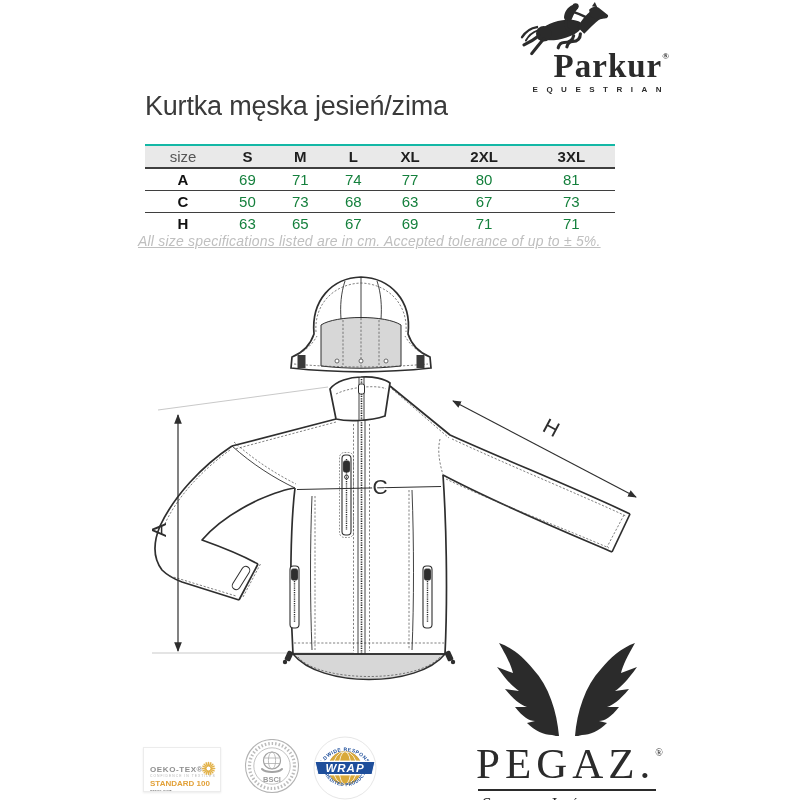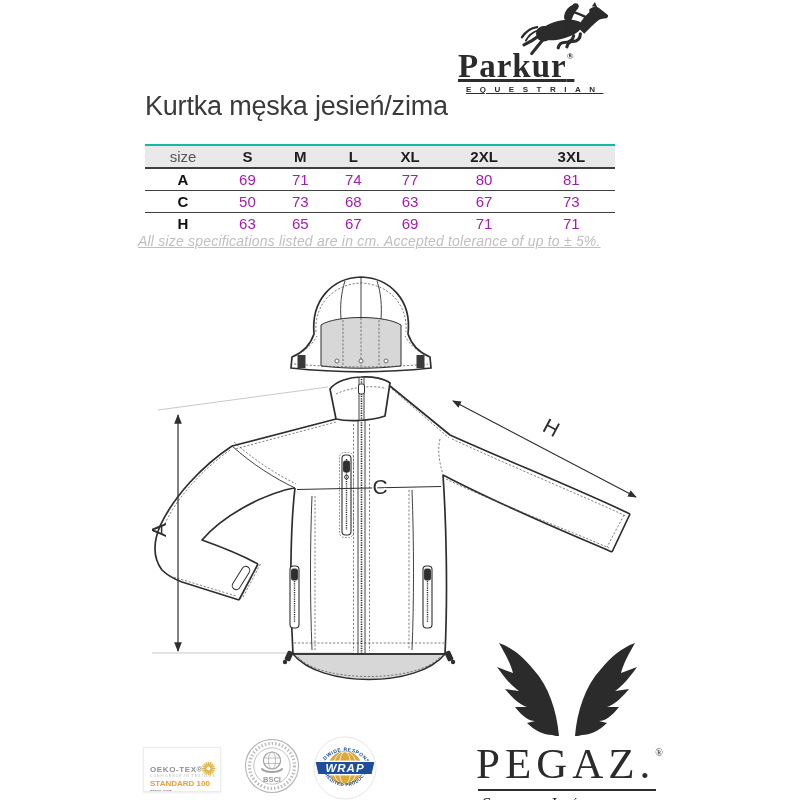--- a/index.html
+++ b/index.html
@@ -1,39 +1,39 @@
 <!DOCTYPE html>
 <html><head>
 <meta charset="utf-8">
 <style>
   html,body{margin:0;padding:0;background:#fff;}
   .stage{position:relative;width:800px;height:800px;background:#ffffff;overflow:hidden;
          font-family:"Liberation Sans",sans-serif;color:#2e2e2e;}
   
-  .parkur{position:absolute;left:458px;top:2px;width:212px;text-align:left;text-decoration:underline;}
+  .parkur{position:absolute;left:458px;top:2px;width:212px;text-align:right;}
   .parkur .horse{display:block;margin:0 auto -6px auto;}
   .parkur .pname{font-family:"Liberation Serif",serif;font-weight:700;font-size:33px;
                  letter-spacing:1px;color:#2b2b2b;line-height:1;}
   .parkur .pname sup{font-size:9px;vertical-align:18px;}
   .parkur .ptag{font-size:8px;font-weight:700;letter-spacing:8.5px;padding-left:8px;
                 color:#2b2b2b;margin-top:2px;}
   
   .titleblock{position:absolute;left:145px;top:92px;width:480px;}
   .title{font-size:27px;font-weight:400;color:#3a3a3a;letter-spacing:-0.2px;line-height:1.1;}
   .subtitle{margin-top:3px;font-size:13px;font-weight:700;color:#2b2b2b;letter-spacing:0.4px;}
   .subtitle .unit{color:#a8a8a8;font-weight:700;margin-left:3px;}
   
   .sizetable{position:absolute;left:145px;top:144px;width:470px;border-collapse:collapse;
              font-size:15px;}
   .sizetable th,.sizetable td{text-align:center;padding:0;height:21px;}
   .sizetable thead tr{background:#e9e9e9;height:23px;}
   .sizetable thead th{font-weight:700;color:#1e1e1e;border-top:2px solid #14b8a6;
                       border-bottom:2px solid #3f3f3f;}
   .sizetable thead th.sizehead{font-weight:400;color:#555;font-size:15px;}
-  .sizetable tbody td{border-bottom:1.6px solid #3f3f3f;color:#a21caf;}
+  .sizetable tbody td{border-bottom:1.6px solid #3f3f3f;color:#15803d;}
   .sizetable tbody tr:last-child td{border-bottom:none;}
   .sizetable td.rowlabel{font-weight:700;color:#111;}
   .sizetable col.c0{width:76px;}
   .note{position:absolute;left:138px;top:233px;font-size:14px;font-style:italic;
         color:#bfbfbf;letter-spacing:0.2px;text-decoration:underline;}
   
   .diagram{position:absolute;left:140px;top:258px;}
   
   .oeko{position:absolute;left:143px;top:747px;width:76px;height:43px;background:#fff;
         border:1px solid #ececec;box-shadow:0 1px 2px rgba(0,0,0,.08);overflow:hidden;}

